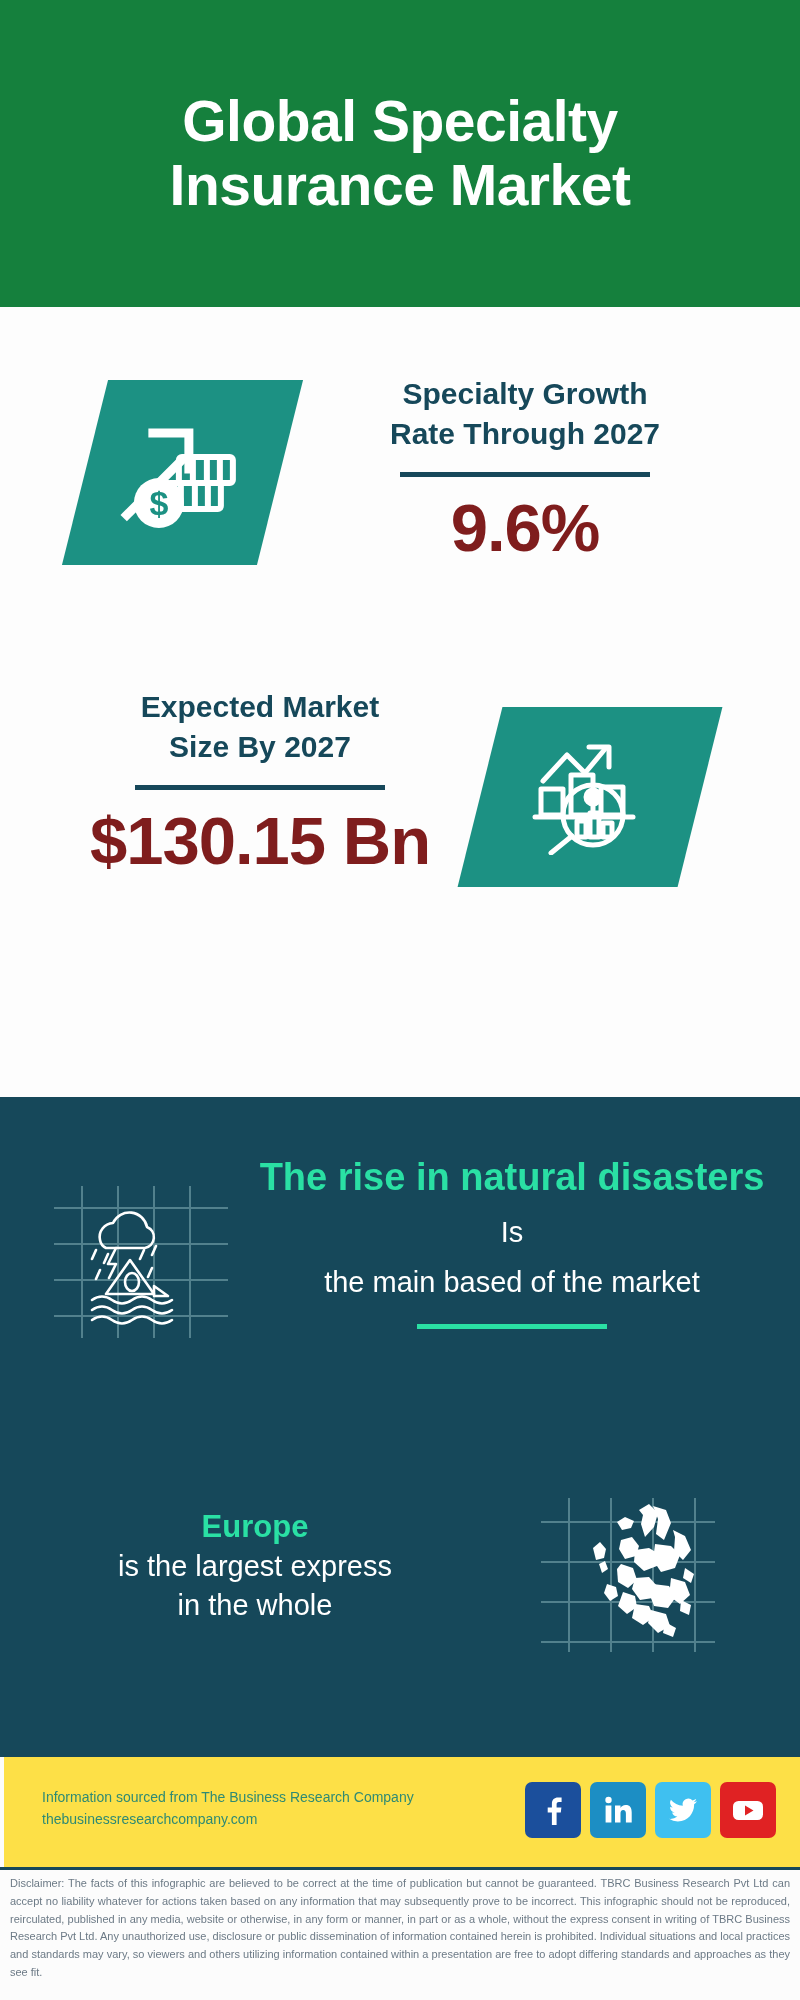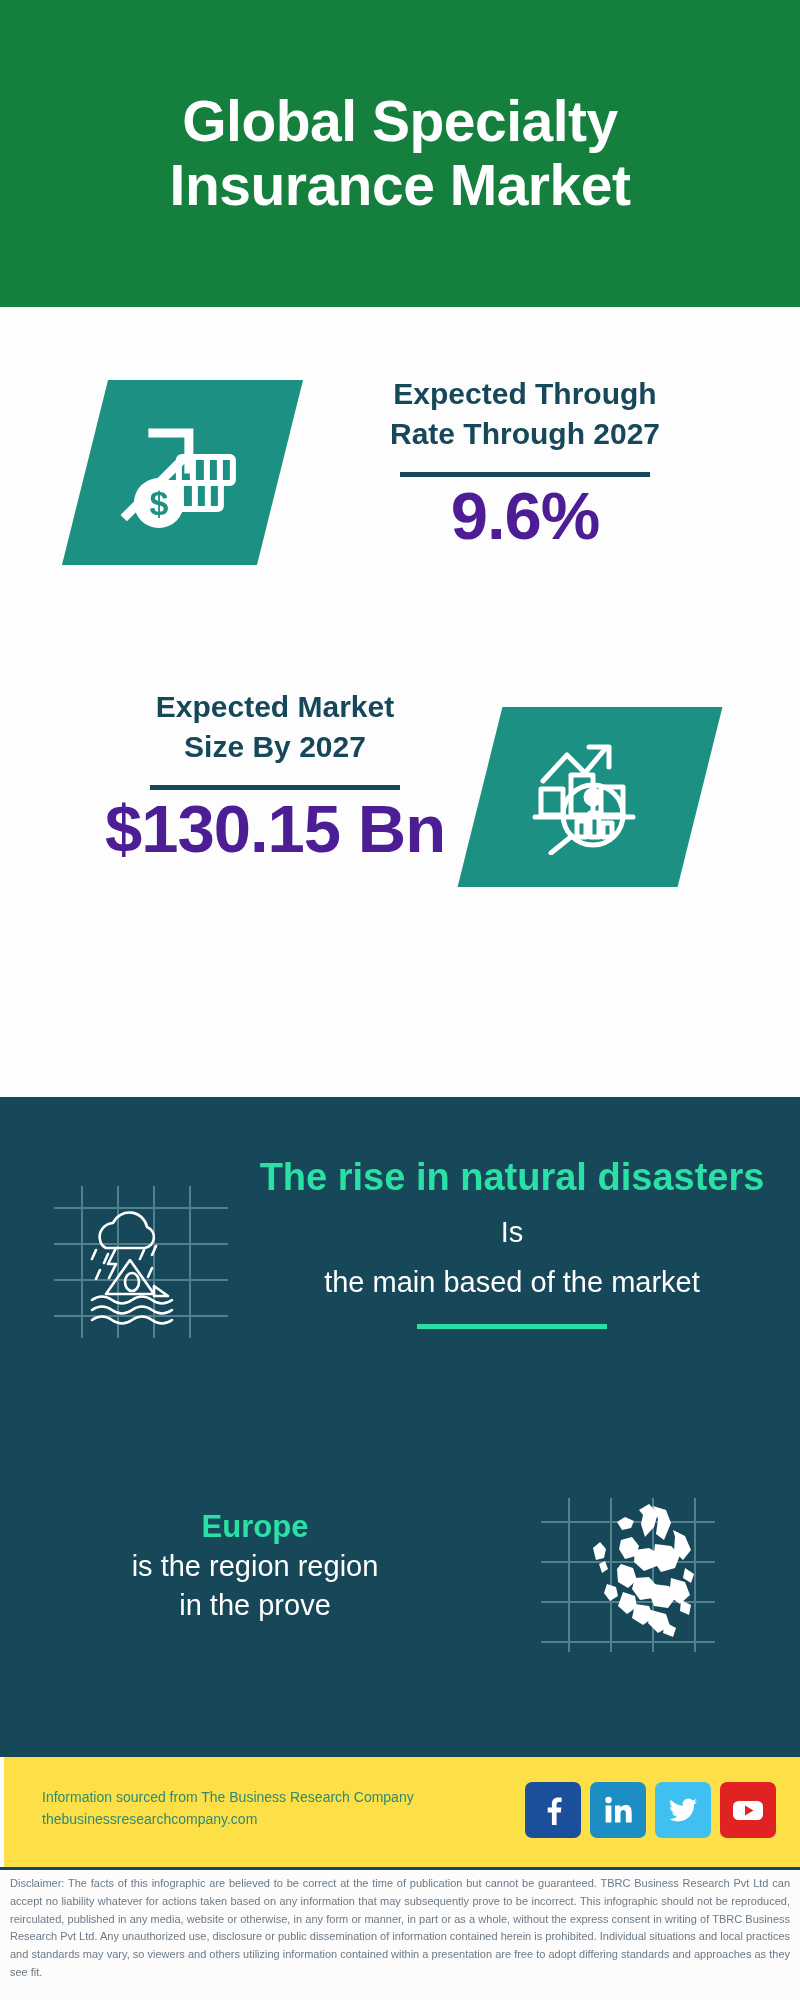--- a/index.html
+++ b/index.html
@@ -50,28 +50,28 @@
   .block1-text {
     position:absolute; left:305px; top:12px; width:440px; text-align:center;
   }
   .kicker {
     color:#16485a; font-size:30px; font-weight:bold; line-height:1.33;
   }
   .rule-dark {
     width:250px; height:5px; background:#16485a; margin:18px auto 0 auto;
   }
   .bignum-teal {
-    color:#4c1d95; font-size:67px; font-weight:bold; letter-spacing:-1px;
+    color:#7f1d1d; font-size:67px; font-weight:bold; margin-top:12px; letter-spacing:-1px;
   }
 
   
   .block2 { position:absolute; left:0; top:370px; width:800px; height:260px; }
   #icon-market { left:480px; top:30px; width:220px; height:180px; }
   .block2-text {
-    position:absolute; left:55px; top:10px; width:440px; text-align:center;
+    position:absolute; left:40px; top:10px; width:440px; text-align:center;
   }
 
   
   .skyline {
     position:absolute; left:0; bottom:0; width:800px; height:140px;
     overflow:hidden; line-height:0;
   }
   .skyline svg { display:block; width:800px; height:140px; }
 
   
@@ -154,21 +154,21 @@
               <rect x="48" y="72" width="54" height="26" rx="3"></rect>
               <path d="M62 72 v26 M76 72 v26 M89 72 v26"></path>
             </g>
             <circle cx="40" cy="92" r="25" fill="#ffffff"></circle>
             <text x="40" y="104" font-family="Liberation Sans, sans-serif" font-size="34" font-weight="bold" fill="#1c9183" text-anchor="middle">$</text>
           </svg>
         </span>
       </div>
 
       <div class="block1-text">
-        <div class="kicker">Expected Through</div>
+        <div class="kicker">Specialty Growth</div>
         <div class="kicker">Rate Through 2027</div>
         <div class="rule-dark"></div>
         <div class="bignum-teal">9.6%</div>
       </div>
     </div>
 
     <div class="block2">
 
       <div class="block2-text">
         <div class="kicker">Expected Market</div>
@@ -252,22 +252,22 @@
         <div class="green-head">The rise in natural disasters</div>
         <div class="white-sub">Is</div>
         <div class="white-sub">the main based of the market</div>
         <div class="rule-green"></div>
       </div>
     </div>
 
     <div class="region-row">
       <div class="region-text">
         <div class="region-head">Europe</div>
-        <div class="region-sub">is the region region</div>
-        <div class="region-sub">in the prove</div>
+        <div class="region-sub">is the largest express</div>
+        <div class="region-sub">in the whole</div>
       </div>
 
       <div class="map-icon">
         <svg width="185" height="165" viewBox="0 0 185 165">
           <g stroke="#5d8b96" stroke-width="2" fill="none" opacity="0.85">
             <path d="M34 6 V160 M76 6 V160 M118 6 V160 M160 6 V160"></path>
             <path d="M6 30 H180 M6 70 H180 M6 110 H180 M6 150 H180"></path>
           </g>
           <g fill="#ffffff">
             <path d="M82 30 l8 -5 l9 4 l-3 7 l-9 2 Z"></path>

